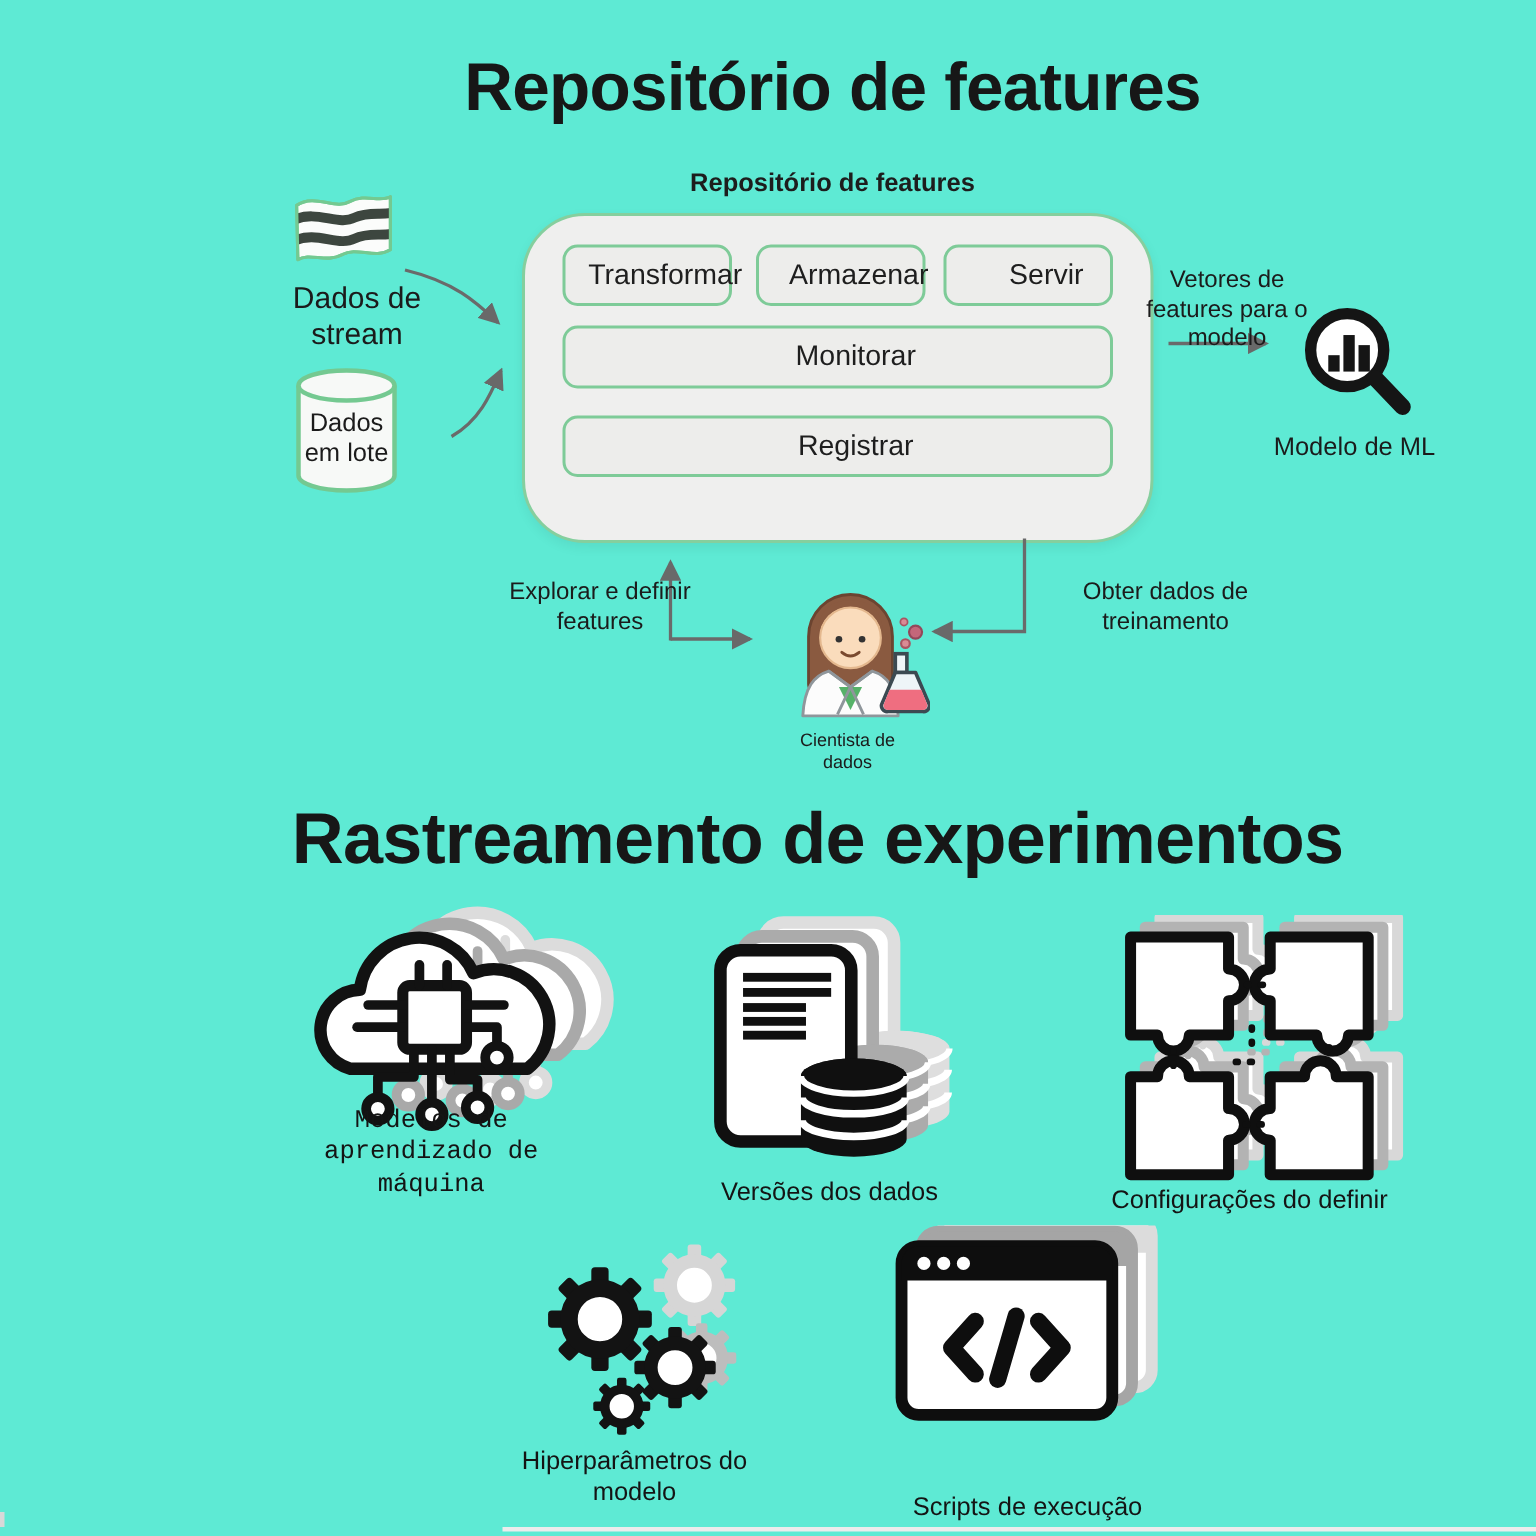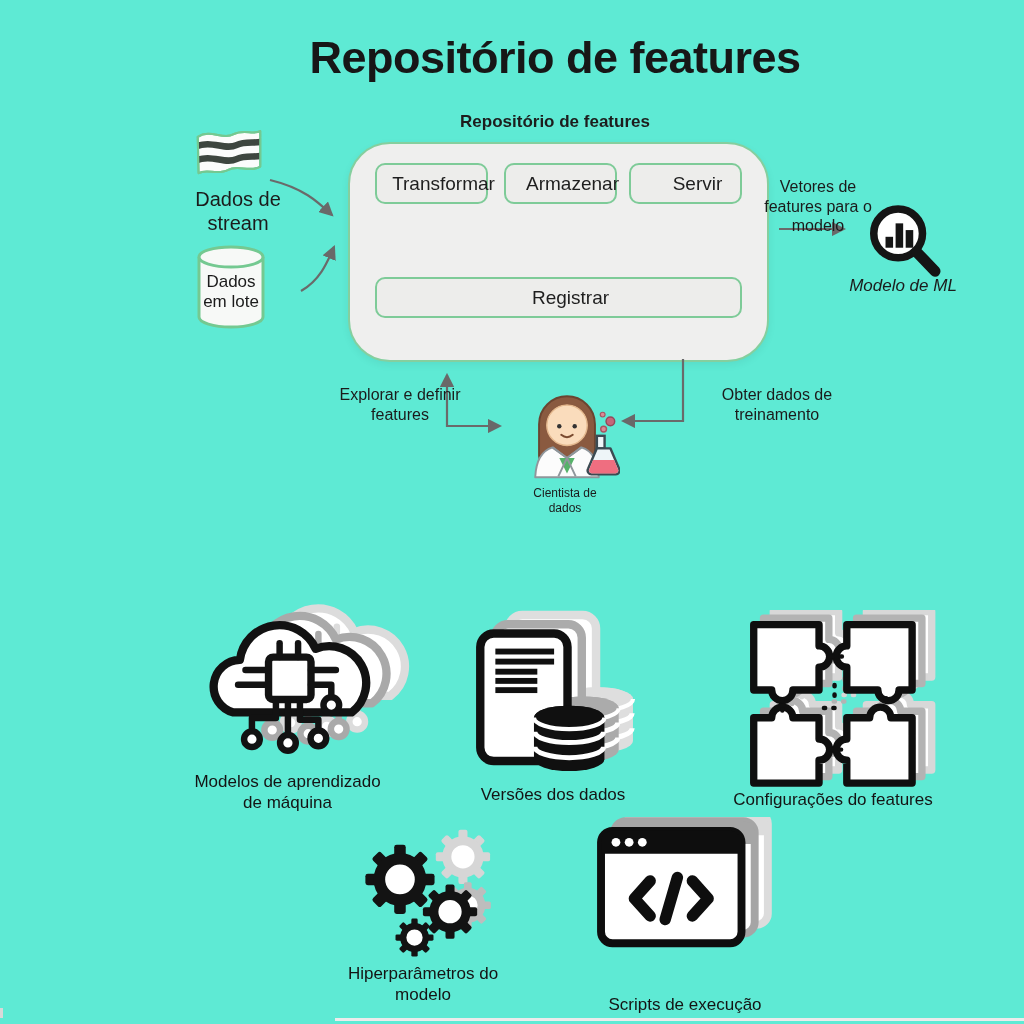--- a/index.html
+++ b/index.html
@@ -34,20 +34,21 @@
 <div class="canvas">
 
   <div class="abs big-title" style="left:555px;top:32px;">Repositório de features</div>
 
   <div class="abs box-label" style="left:555px;top:112px;">Repositório de features</div>
 
   <div class="fs-box">
     <div class="fs-btn" style="left:25px;top:19px;width:113px;height:41px;">Transformar</div>
     <div class="fs-btn" style="left:154px;top:19px;width:113px;height:41px;">Armazenar</div>
     <div class="fs-btn" style="left:279px;top:19px;width:113px;height:41px;">Servir</div>
+    <div class="fs-btn" style="left:25px;top:73px;width:367px;height:42px;">Monitorar</div>
     <div class="fs-btn" style="left:25px;top:133px;width:367px;height:41px;">Registrar</div>
   </div>
 
   <div class="abs" style="left:192px;top:125px;">
     <svg width="74" height="60" viewBox="0 0 90 72">
       <defs>
           <clipPath id="flagclip">
             <path d="M7,14 C22,4 38,18 50,11 C63,4 74,12 83,7 L83,50 C70,58 56,47 44,54 C31,61 18,52 8,58 Z"></path>
           </clipPath>
         </defs>
@@ -88,21 +89,21 @@
   <div class="abs ctr small-label" style="left:760px;top:177px;width:116px;">Vetores de features para o modelo</div>
   <div class="abs" style="left:862px;top:198px;">
     <svg width="84" height="86" viewBox="0 0 100 100">
       <circle cx="43" cy="41" r="29" fill="#ffffff" stroke="#151515" stroke-width="9"></circle>
       <line x1="65" y1="63" x2="87" y2="86" stroke="#151515" stroke-width="13" stroke-linecap="round"></line>
       <rect x="28" y="45" width="9" height="13" fill="#151515"></rect>
       <rect x="40" y="29" width="9" height="29" fill="#151515"></rect>
       <rect x="52" y="37" width="9" height="21" fill="#151515"></rect>
     </svg>
   </div>
-  <div class="abs ctr small-label" style="left:843px;top:276px;width:120px;font-size:17px;font-style:italic;">Modelo de ML</div>
+  <div class="abs ctr small-label" style="left:843px;top:288px;width:120px;font-size:17px;">Modelo de ML</div>
 
   <div class="abs ctr small-label" style="left:338px;top:385px;width:124px;">Explorar e definir features</div>
   <div class="abs ctr small-label" style="left:711px;top:385px;width:132px;">Obter dados de treinamento</div>
 
   <div class="abs" style="left:514px;top:381px;">
     <svg width="106" height="100" viewBox="0 0 110 102">
       <path d="M26,44 a29,29 0 0 1 58,0 l0,33 a7,7 0 0 1 -7,7 l-44,0 a7,7 0 0 1 -7,-7 z" fill="#8a5a40" stroke="#6b4430" stroke-width="2"></path>
       <circle cx="55" cy="45" r="21" fill="#fadcbc" stroke="#e4b88e" stroke-width="1.5"></circle>
       <path d="M33,45 a22,22 0 0 1 44,0 c2,-18 -8,-26 -22,-26 c-14,0 -24,8 -22,26 z" fill="#8a5a40"></path>
       <circle cx="47" cy="46" r="2.3" fill="#333333"></circle>
@@ -115,20 +116,21 @@
       <rect x="86" y="56" width="8" height="13" fill="#eef5f8" stroke="#3c4a52" stroke-width="2.5"></rect>
       <path d="M86,69 l-9,21 a4,4 0 0 0 4,6 h24 a4,4 0 0 0 4,-6 l-9,-21 z" fill="#eef5f8" stroke="#3c4a52" stroke-width="2.5" stroke-linejoin="round"></path>
       <path d="M82,81 l-4,10 a3,3 0 0 0 3,4 h24 a3,3 0 0 0 3,-4 l-4,-10 z" fill="#ef6e80"></path>
       <circle cx="93" cy="49" r="3" fill="#d98b95" stroke="#a85562" stroke-width="1.5"></circle>
       <circle cx="100" cy="41" r="4.5" fill="#c4677a" stroke="#93485a" stroke-width="1.5"></circle>
       <circle cx="92" cy="34" r="2.5" fill="#d98b95" stroke="#a85562" stroke-width="1.2"></circle>
     </svg>
   </div>
   <div class="abs ctr small-label" style="left:519px;top:486px;width:92px;font-size:12px;text-align:center;">Cientista de dados</div>
 
+  <div class="abs big-title big-title2" style="left:545px;top:532px;">Rastreamento de experimentos</div>
 
   <div class="abs" style="left:180px;top:598px;">
     <svg width="238" height="180" viewBox="0 0 250 195">
       <defs>
         <g id="cloudg" stroke-linejoin="round" stroke-linecap="round">
           <path d="M182,124 H54 A29,29 0 0 1 61,67 A43,43 0 0 1 143,55 A40,40 0 0 1 182,124 Z" fill="#ffffff" stroke="currentColor" stroke-width="9"></path>
           <rect x="92" y="64" width="46" height="46" rx="5" fill="#ffffff" stroke="currentColor" stroke-width="8"></rect>
           <g stroke="currentColor" stroke-width="7" fill="none">
             <path d="M104,64 v-15"></path>
               <path d="M124,64 v-15"></path>
@@ -146,21 +148,21 @@
             <circle cx="146" cy="152" r="8.5"></circle>
             <circle cx="160" cy="116" r="8.5"></circle>
           </g>
         </g>
       </defs>
       <use href="#cloudg" x="42" y="-18" style="color:#dcdcdc"></use>
       <use href="#cloudg" x="22" y="-10" style="color:#a9a9a9"></use>
       <use href="#cloudg" style="color:#121212"></use>
     </svg>
   </div>
-  <div class="abs ctr item-label" style="left:185px;top:771px;width:205px;">Modelos de aprendizado de máquina</div>
+  <div class="abs ctr item-label" style="left:185px;top:737px;width:205px;font-family:Liberation Mono, monospace;">Modelos de aprendizado de máquina</div>
 
   <div class="abs" style="left:468px;top:610px;">
     <svg width="168" height="172" viewBox="0 0 195 205">
       <defs>
         <g id="docdb">
           <rect x="12" y="28" width="104" height="152" rx="16" fill="#ffffff" stroke="currentColor" stroke-width="10"></rect>
           <g fill="currentColor">
             <rect x="30" y="46" width="70" height="7"></rect>
             <rect x="30" y="58" width="70" height="7"></rect>
             <rect x="30" y="70" width="50" height="7"></rect>
@@ -199,21 +201,21 @@
             <path d="M117,92 V112"></path>
             <path d="M104,120 H122"></path>
           </g>
         </g>
       </defs>
       <use href="#puzz" x="24" y="-16" style="color:#d8d8d8"></use>
       <use href="#puzz" x="12" y="-8" style="color:#b3b3b3"></use>
       <use href="#puzz" style="color:#0f0f0f"></use>
     </svg>
   </div>
-  <div class="abs ctr item-label" style="left:723px;top:789px;width:220px;">Configurações do features</div>
+  <div class="abs ctr item-label" style="left:723px;top:789px;width:220px;">Configurações do definir</div>
 
   <div class="abs" style="left:340px;top:810px;">
     <svg width="170" height="155" viewBox="0 0 210 192">
       <defs>
         <g id="gearunit">
           <g fill="currentColor">
             <rect x="-7" y="-42" width="14" height="18" rx="3"></rect>
             <rect x="-7" y="-42" width="14" height="18" rx="3" transform="rotate(45)"></rect>
             <rect x="-7" y="-42" width="14" height="18" rx="3" transform="rotate(90)"></rect>
             <rect x="-7" y="-42" width="14" height="18" rx="3" transform="rotate(135)"></rect>

